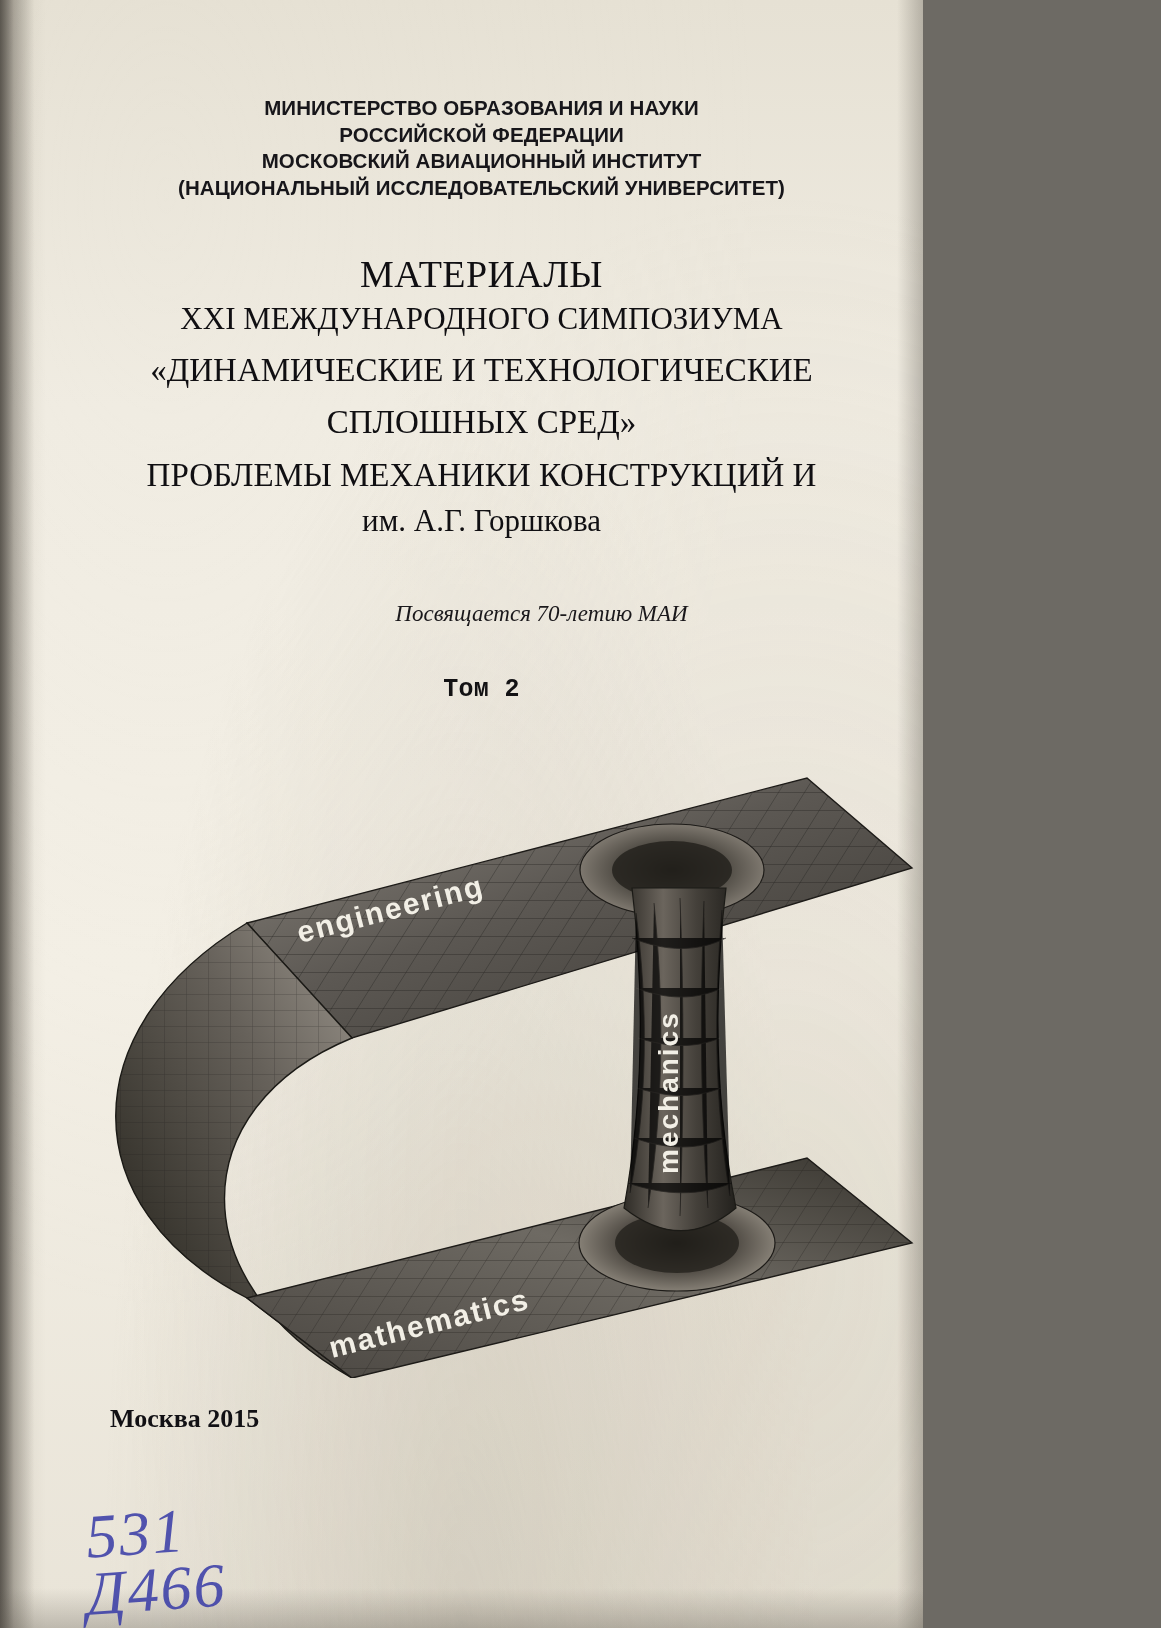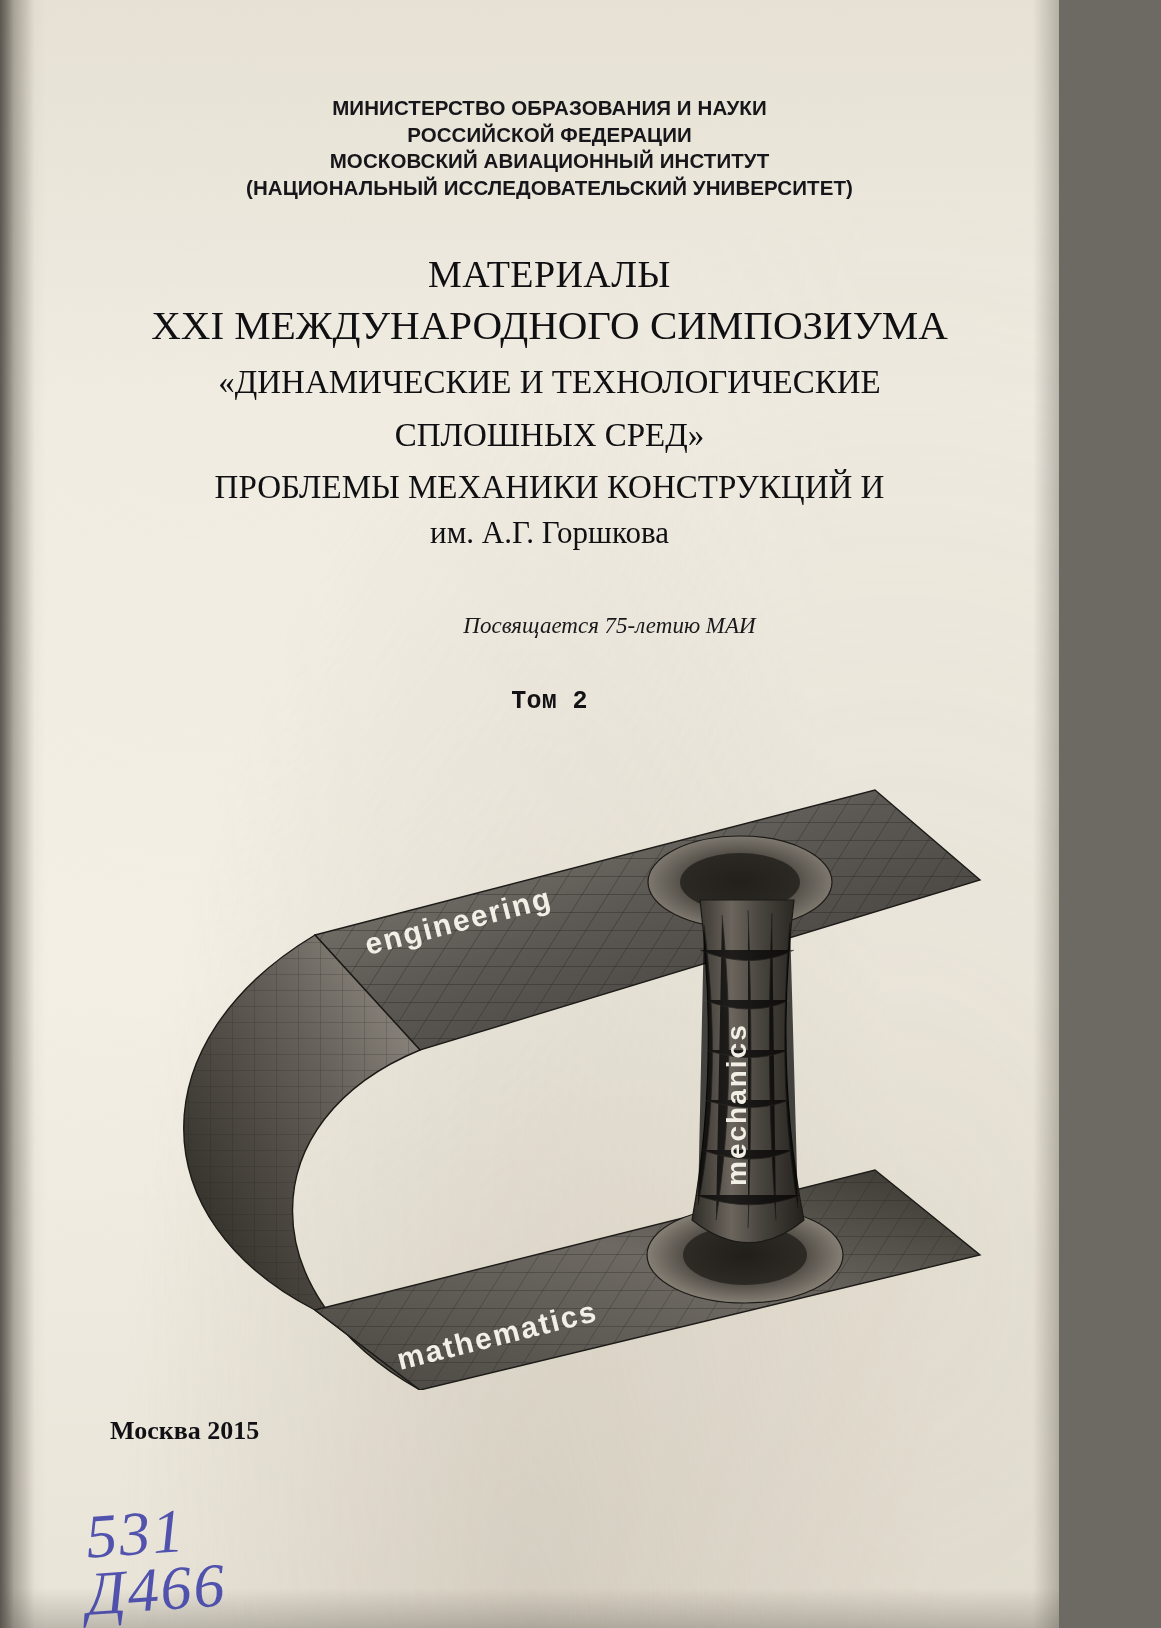--- a/index.html
+++ b/index.html
@@ -5,21 +5,21 @@
   html, body {
     margin: 0;
     padding: 0;
     background: #6d6a64;
   }
   body {
     font-family: "Liberation Sans", sans-serif;
   }
   .page {
     position: relative;
-    width: 1059px;
+    width: 923px;
     height: 1628px;
     overflow: hidden;
     background: #efeade;
     background-image:
       linear-gradient(90deg, rgba(120,115,105,0.55) 0px, rgba(150,145,135,0.18) 14px, rgba(255,255,255,0.0) 34px),
       linear-gradient(180deg, rgba(230,225,212,1) 0%, rgba(240,236,226,1) 25%, rgba(243,239,229,1) 60%, rgba(233,228,216,1) 100%);
   }
   .paper-grain {
     position: absolute;
     inset: 0;
@@ -76,21 +76,21 @@
     color: #100f12;
     font-family: "Liberation Serif", serif;
     font-weight: normal;
   }
   .title-main {
     font-size: 38px;
     letter-spacing: 0.4px;
     line-height: 1.18;
   }
   .title-sub {
-    font-size: 41px;
+    font-size: 31px;
     line-height: 1.22;
     margin-top: 4px;
   }
   .title-quoted {
     font-size: 33px;
     line-height: 1.22;
     margin-top: 12px;
   }
   .title-name {
     font-size: 31px;
@@ -172,21 +172,21 @@
 
     <div class="title-block">
       <div class="title-main">МАТЕРИАЛЫ</div>
       <div class="title-sub">XXI МЕЖДУНАРОДНОГО СИМПОЗИУМА</div>
       <div class="title-quoted">«ДИНАМИЧЕСКИЕ И ТЕХНОЛОГИЧЕСКИЕ</div>
       <div class="title-quoted">СПЛОШНЫХ СРЕД»</div>
       <div class="title-quoted">ПРОБЛЕМЫ МЕХАНИКИ КОНСТРУКЦИЙ И</div>
       <div class="title-name">им. А.Г. Горшкова</div>
     </div>
 
-    <div class="dedication">Посвящается 75-летию МАИ</div>
+    <div class="dedication">Посвящается 70-летию МАИ</div>
 
     <div class="volume">Том 2</div>
 
     <div class="figure-wrap">
       <div class="figure">
         <svg viewBox="0 0 900 640" width="900" height="640" xmlns="http://www.w3.org/2000/svg">
           <defs>
             <linearGradient id="topPlate" x1="0" y1="0" x2="1" y2="1">
               <stop offset="0%" stop-color="#8d8880"></stop>
               <stop offset="45%" stop-color="#5c5853"></stop>

